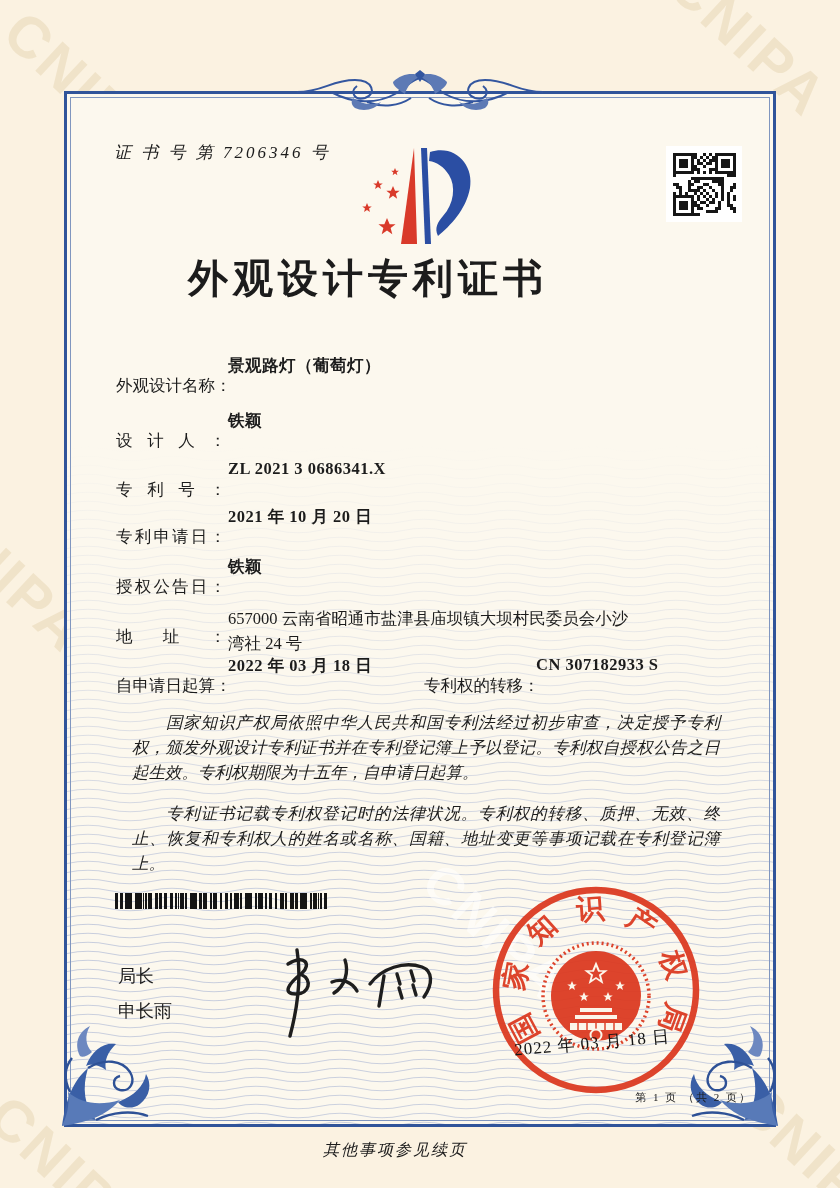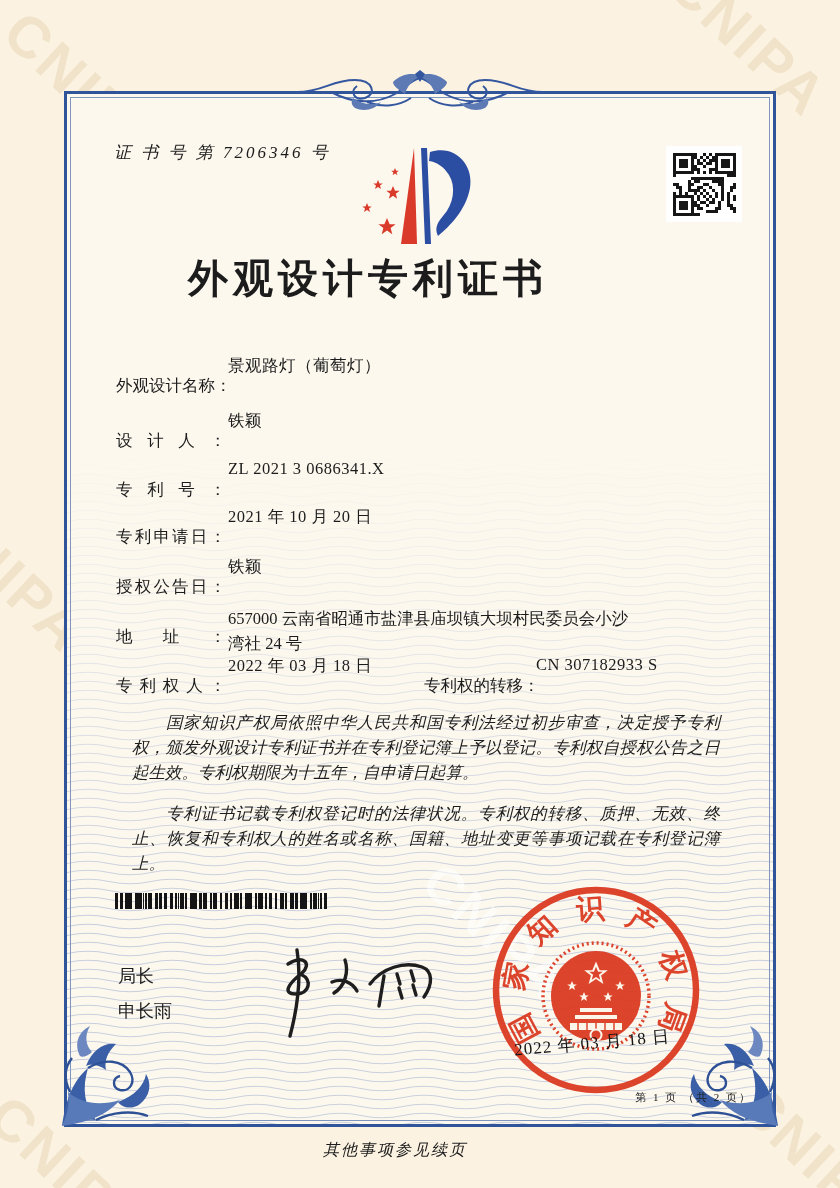--- a/index.html
+++ b/index.html
@@ -25,21 +25,21 @@
 
   
   .abs{position:absolute;z-index:5;}
   .cert-no{left:114px;top:141px;font-size:17px;letter-spacing:3px;font-style:italic;}
   .title{left:64px;top:251px;width:608px;text-align:center;font-size:40px;
          font-weight:bold;letter-spacing:5px;}
 
   .field{position:absolute;left:116px;font-size:16.5px;z-index:5;white-space:nowrap;}
   .flabel{display:inline-block;width:110px;text-align:justify;text-align-last:justify;
           vertical-align:top;margin-top:20px;}
-  .fvalue{margin-left:2px;letter-spacing:.5px;}
+  .fvalue{margin-left:2px;letter-spacing:.5px;font-weight:bold;}
   .addr-lines{display:inline-block;vertical-align:top;margin-left:2px;white-space:normal;
               width:500px;line-height:25px;}
   .pair2{position:absolute;left:308px;top:0;white-space:nowrap;}
 
   .paras{left:116px;top:694px;width:620px;font-size:16.5px;line-height:25px;
          font-style:italic;text-align:justify;}
   .paras p{margin:16px;text-indent:34px;}
 
   .barcode{left:115px;top:893px;width:214px;height:16px;
     background:
@@ -399,21 +399,21 @@
   <div class="field" style="top:506px;">
     <span class="flabel">专利申请日：</span><span class="fvalue">2021 年 10 月 20 日</span>
   </div>
   <div class="field" style="top:556px;">
     <span class="flabel">授权公告日：</span><span class="fvalue">铁颖</span>
   </div>
   <div class="field" style="top:606px;">
     <span class="flabel">地址：</span><span class="addr-lines"><span>657000 云南省昭通市盐津县庙坝镇大坝村民委员会小沙</span><br><span>湾社 24 号</span></span>
   </div>
   <div class="field" style="top:655px;">
-    <span class="flabel">专利权人：</span><span class="fvalue">2022 年 03 月 18 日</span>
+    <span class="flabel">自申请日起算：</span><span class="fvalue">2022 年 03 月 18 日</span>
     <span class="pair2">
       <span class="flabel">专利权的转移：</span><span class="fvalue">CN 307182933 S</span>
     </span>
   </div>
 
   <div class="abs paras">
     <p>国家知识产权局依照中华人民共和国专利法经过初步审查，决定授予专利权，颁发外观设计专利证书并在专利登记簿上予以登记。专利权自授权公告之日起生效。专利权期限为十五年，自申请日起算。</p>
     <p>专利证书记载专利权登记时的法律状况。专利权的转移、质押、无效、终止、恢复和专利权人的姓名或名称、国籍、地址变更等事项记载在专利登记簿上。</p>
   </div>
 

